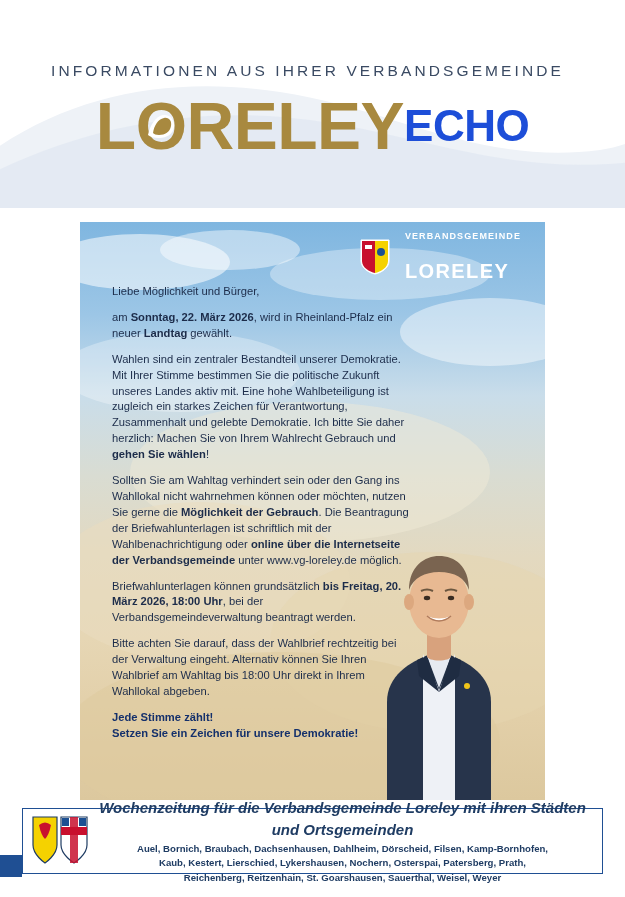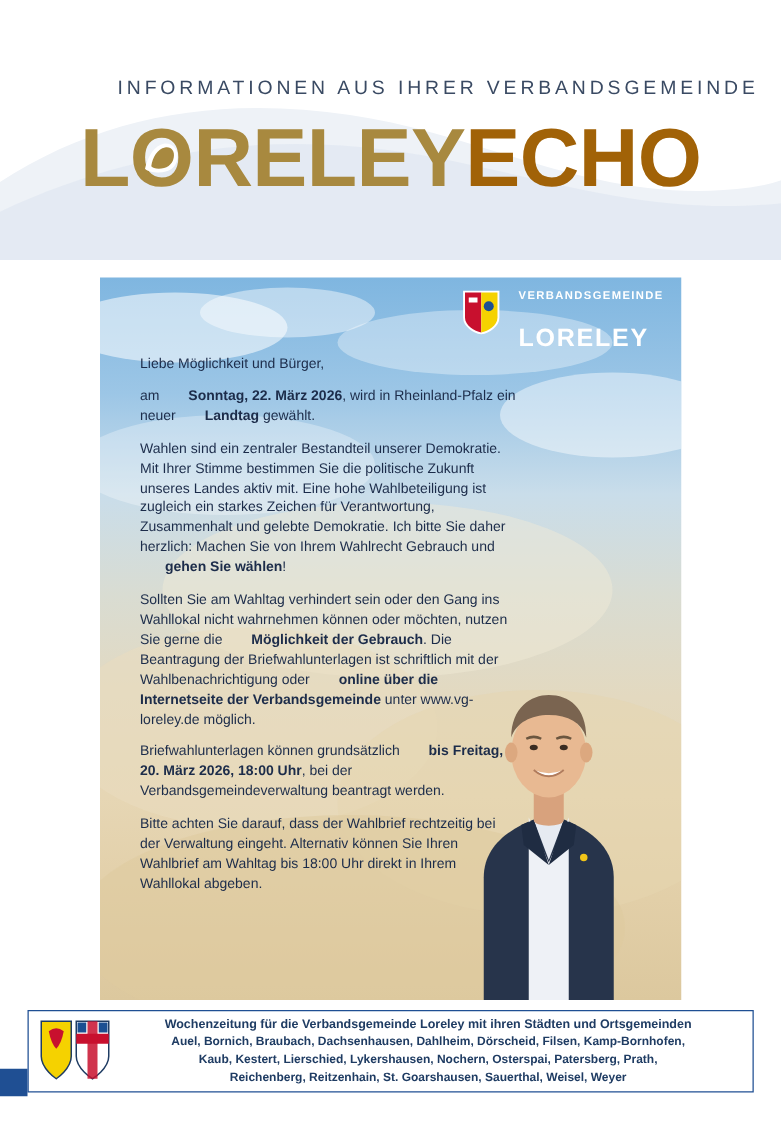--- a/index.html
+++ b/index.html
@@ -26,22 +26,22 @@
     left: -40px;
     top: 58px;
     width: 700px;
     height: 150px;
     pointer-events: none;
   }
   .kicker {
     position: absolute;
     top: 62px;
     left: 30px;
-    right: 18px;
-    text-align: right;
+    right: 40px;
+    text-align: center;
     font-size: 15.5px;
     letter-spacing: 3.1px;
     color: #3a4a63;
     font-weight: 400;
   }
   .logo-row {
     position: absolute;
     top: 88px;
     left: 0;
     right: 0;
@@ -49,23 +49,23 @@
     white-space: nowrap;
   }
   .logo-loreley {
     font-size: 66px;
     font-weight: bold;
     color: #a8893f;
     letter-spacing: -0.5px;
     vertical-align: middle;
   }
   .logo-echo {
-    font-size: 66px;
-    font-weight: bold;
-    color: #a16207;
+    font-size: 44px;
+    font-weight: bold;
+    color: #1d4ed8;
     letter-spacing: -0.5px;
     vertical-align: middle;
   }
   .logo-o-wrap {
     position: relative;
     display: inline-block;
     vertical-align: middle;
   }
   .logo-o-wrap .rock {
     position: absolute;
@@ -93,24 +93,24 @@
     overflow: hidden;
     background: linear-gradient(#7fb6e0 0%, #9cc6e6 16%, #c9ddea 30%, #d9dcd2 44%, #e3d9c0 58%, #e6d6b4 72%, #e2cfa8 86%, #dcc89e 100%);
   }
   .sky-clouds {
     position: absolute;
     inset: 0;
     pointer-events: none;
   }
   .vg-logo {
     position: absolute;
-    right: 14px;
+    right: 24px;
     top: 10px;
     display: flex;
-    align-items: flex-start;
+    align-items: center;
     gap: 15px;
   }
   .vg-shield {
     width: 30px;
     height: 36px;
   }
   .vg-text {
     color: #ffffff;
     line-height: 1.05;
   }
@@ -133,21 +133,20 @@
     width: 302px;
     color: #1c2c4a;
     font-size: 11.2px;
     line-height: 1.42;
   }
   .letter p {
     margin: 0 0 10px 0;
   }
   .letter b {
     font-weight: bold;
-    margin-left: 20px;
   }
   .slogan {
     color: #14306b;
     font-weight: bold;
   }
 
   .mayor {
     position: absolute;
     right: 6px;
     bottom: 0;
@@ -177,21 +176,22 @@
   .footer-text {
     flex: 1 1 auto;
     text-align: center;
     color: #1f3c63;
     font-size: 9.6px;
     line-height: 1.5;
     font-weight: bold;
     padding-right: 12px;
   }
   .footer-text .head {
-    font-size: 10px;
+    font-size: 15px;
+    font-style: italic;
   }
   .corner-square {
     position: absolute;
     left: 0;
     top: 855px;
     width: 22px;
     height: 22px;
     background: #1f4f93;
   }
 </style>
@@ -244,20 +244,21 @@
     </div>
   </div>
 
   <div class="letter">
     <p>Liebe Möglichkeit und Bürger,</p>
     <p><span>am </span><b>Sonntag, 22. März 2026</b><span>, wird in Rheinland-Pfalz ein neuer </span><b>Landtag</b><span> gewählt.</span></p>
     <p><span>Wahlen sind ein zentraler Bestandteil unserer Demokratie. Mit Ihrer Stimme bestimmen Sie die politische Zukunft unseres Landes aktiv mit. Eine hohe Wahlbeteiligung ist zugleich ein starkes Zeichen für Verantwortung, Zusammenhalt und gelebte Demokratie. Ich bitte Sie daher herzlich: Machen Sie von Ihrem Wahlrecht Gebrauch und </span><b>gehen Sie wählen</b><span>!</span></p>
     <p><span>Sollten Sie am Wahltag verhindert sein oder den Gang ins Wahllokal nicht wahrnehmen können oder möchten, nutzen Sie gerne die </span><b>Möglichkeit der Gebrauch</b><span>. Die Beantragung der Briefwahlunterlagen ist schriftlich mit der Wahlbenachrichtigung oder </span><b>online über die Internetseite der Verbandsgemeinde</b><span> unter www.vg-loreley.de möglich.</span></p>
     <p><span>Briefwahlunterlagen können grundsätzlich </span><b>bis Freitag, 20. März 2026, 18:00 Uhr</b><span>, bei der Verbandsgemeindeverwaltung beantragt werden.</span></p>
     <p>Bitte achten Sie darauf, dass der Wahlbrief rechtzeitig bei der Verwaltung eingeht. Alternativ können Sie Ihren Wahlbrief am Wahltag bis 18:00 Uhr direkt in Ihrem Wahllokal abgeben.</p>
+    <p><span class="slogan">Jede Stimme zählt!</span><br><span class="slogan">Setzen Sie ein Zeichen für unsere Demokratie!</span></p>
 
   </div>
 
   <svg class="mayor" viewBox="0 0 200 310" preserveAspectRatio="xMidYMax meet">
 
     <path d="M48 310 L48 212 C48 186 70 172 92 164 L108 164 C130 172 152 186 152 212 L152 310 Z" fill="#27344b"></path>
 
     <path d="M84 164 L100 200 L116 164 L116 310 L84 310 Z" fill="#eef1f6"></path>
     <path d="M88 166 L100 198 L112 166 L108 160 L92 160 Z" fill="#e6eaf1"></path>
 

